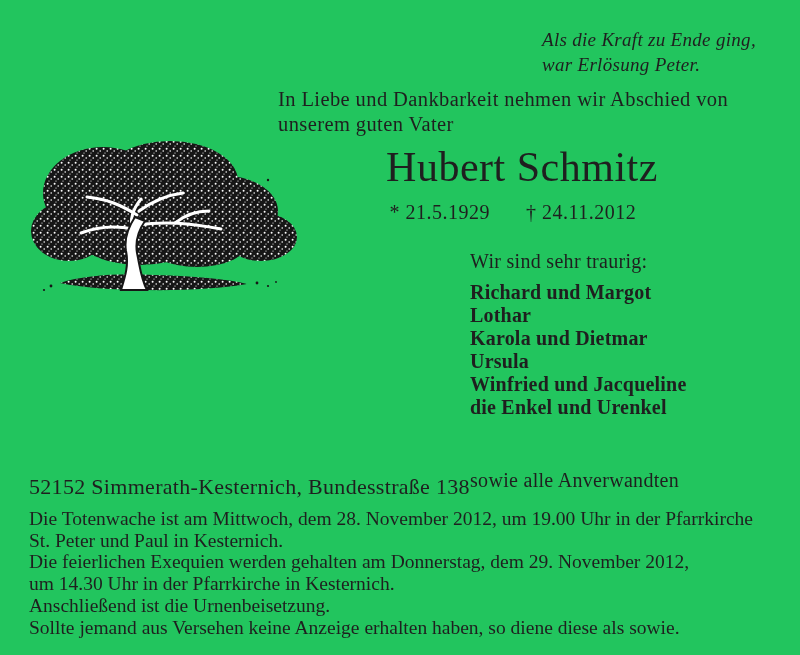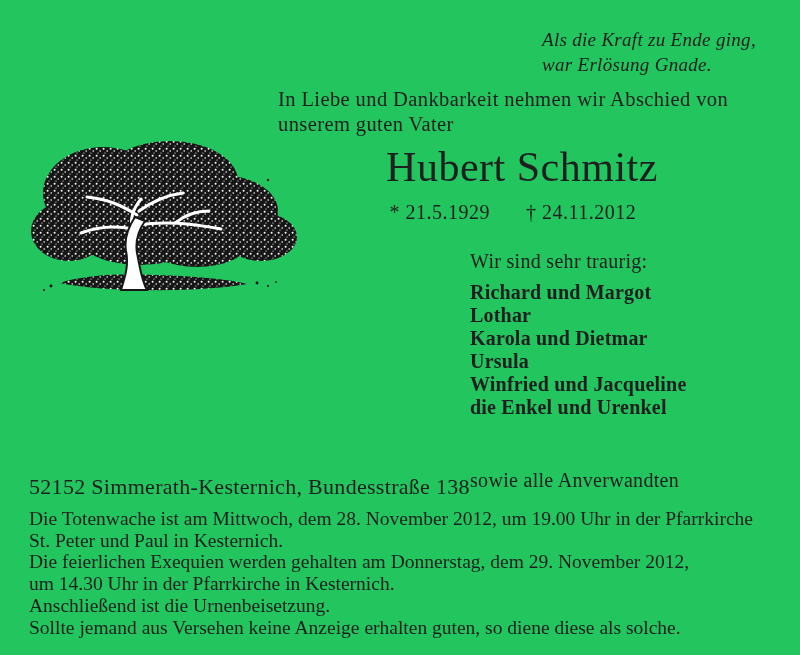--- a/index.html
+++ b/index.html
@@ -97,21 +97,21 @@
     line-height: 21.7px;
   }
 </style>
 </head>
 <body>
 
 <div class="page">
 
   <div class="epigraph">
     <div>Als die Kraft zu Ende ging,</div>
-    <div>war Erlösung Gnade.</div>
+    <div>war Erlösung Peter.</div>
   </div>
 
   <div class="intro">
     <div>In Liebe und Dankbarkeit nehmen wir Abschied von</div>
     <div>unserem guten Vater</div>
   </div>
 
   <div class="tree">
     <svg viewBox="0 0 280 175" width="280" height="175" aria-hidden="true">
       <defs>
@@ -172,16 +172,16 @@
   <div class="mourners-suffix">sowie alle Anverwandten</div>
 
   <div class="address">52152 Simmerath-Kesternich, Bundesstraße 138</div>
 
   <div class="details">
     <div>Die Totenwache ist am Mittwoch, dem 28. November 2012, um 19.00 Uhr in der Pfarrkirche</div>
     <div>St. Peter und Paul in Kesternich.</div>
     <div>Die feierlichen Exequien werden gehalten am Donnerstag, dem 29. November 2012,</div>
     <div>um 14.30 Uhr in der Pfarrkirche in Kesternich.</div>
     <div>Anschließend ist die Urnenbeisetzung.</div>
-    <div>Sollte jemand aus Versehen keine Anzeige erhalten guten, so diene diese als solche.</div>
+    <div>Sollte jemand aus Versehen keine Anzeige erhalten haben, so diene diese als sowie.</div>
   </div>
 
 </div>
 
 </body></html>

